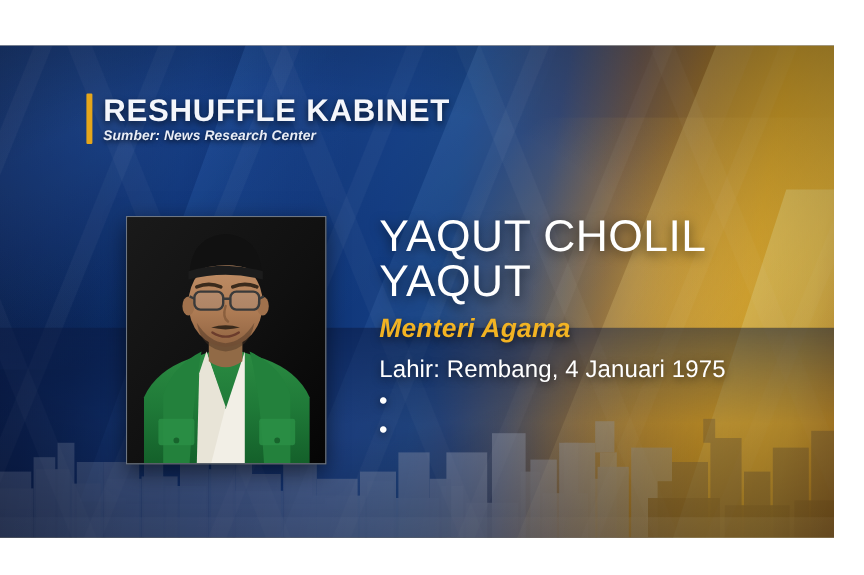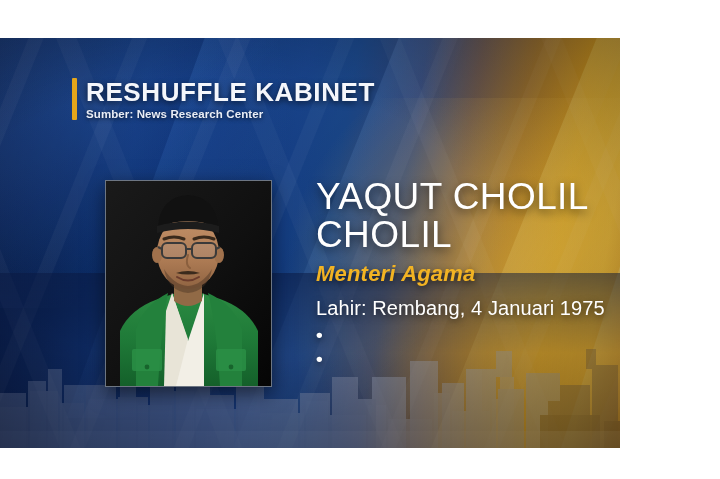--- a/index.html
+++ b/index.html
@@ -1,21 +1,21 @@
 <!DOCTYPE html>
 <html><head>
 <meta charset="utf-8">
 <style>
   html,body{margin:0;padding:0;background:#ffffff;}
   body{width:720px;height:479px;overflow:hidden;font-family:"Liberation Sans",sans-serif;}
 
   #stage{position:relative;width:720px;height:479px;background:#ffffff;}
 
   
-  .band{position:absolute;left:0;top:38px;width:620px;height:410px;overflow:hidden;
+  .band{position:absolute;left:0;top:38px;width:695px;height:410px;overflow:hidden;
         background:#000000;}
   .bg-base2{position:absolute;inset:0;
     background:
       linear-gradient(100deg,
         #04143a 0%,
         #07204f 14%,
         #0b2c66 22%,
         #0d3070 34%,
         #123a7e 45%,
         #16407f 52%,
@@ -81,21 +81,21 @@
   .city-fade{position:absolute;left:0;top:0;width:720px;height:80px;
     background:linear-gradient(180deg, rgba(10,25,65,.92), rgba(10,25,65,0));}
 
   
   .hdr{position:absolute;left:72px;top:40px;display:flex;align-items:stretch;}
   .hdr-bar{width:5px;background:#e5a61b;margin-right:9px;border-radius:1px;}
   .hdr-txt{display:flex;flex-direction:column;justify-content:center;}
   .hdr-title{font-size:26px;font-weight:bold;color:#f4f6fb;letter-spacing:.6px;
              line-height:1.08;text-shadow:0 2px 6px rgba(0,0,0,.65);font-family:"Liberation Sans",sans-serif;}
   .hdr-sub{font-size:11.5px;font-weight:bold;color:#e9edf6;letter-spacing:.1px;margin-top:2px;
-           text-shadow:0 1px 4px rgba(0,0,0,.7);}
+           text-shadow:0 1px 4px rgba(0,0,0,.7);font-style:italic;}
 
   
   .photo-frame{position:absolute;left:105px;top:142px;width:165px;height:205px;
     border:1px solid rgba(190,205,230,.55);
     box-shadow:0 6px 18px rgba(0,0,0,.55);
     background:#0d0d0d;overflow:hidden;}
   .photo-frame svg{display:block;width:165px;height:205px;}
 
   
   .info{position:absolute;left:316px;top:140px;width:390px;}
@@ -274,21 +274,21 @@
 
         <path d="M71 96 Q82 103 93 96" stroke="#6b3c2c" stroke-width="2" fill="none" stroke-linecap="round"></path>
 
         <path d="M58 88 Q62 110 82 112 Q102 110 106 88 Q96 104 82 105 Q68 104 58 88 Z" fill="#4a3323" opacity=".45"></path>
       </svg>
     </div>
 
     <div class="info">
       <div class="name">
         <div>YAQUT CHOLIL</div>
-        <div>CHOLIL</div>
+        <div>YAQUT</div>
       </div>
       <div class="role">Menteri Agama</div>
       <div class="birth">Lahir: Rembang, 4 Januari 1975</div>
       <ul class="bullets">
         <li>
           <span class="dot">•</span>
         </li>
         <li>
           <span class="dot">•</span>
         </li>

